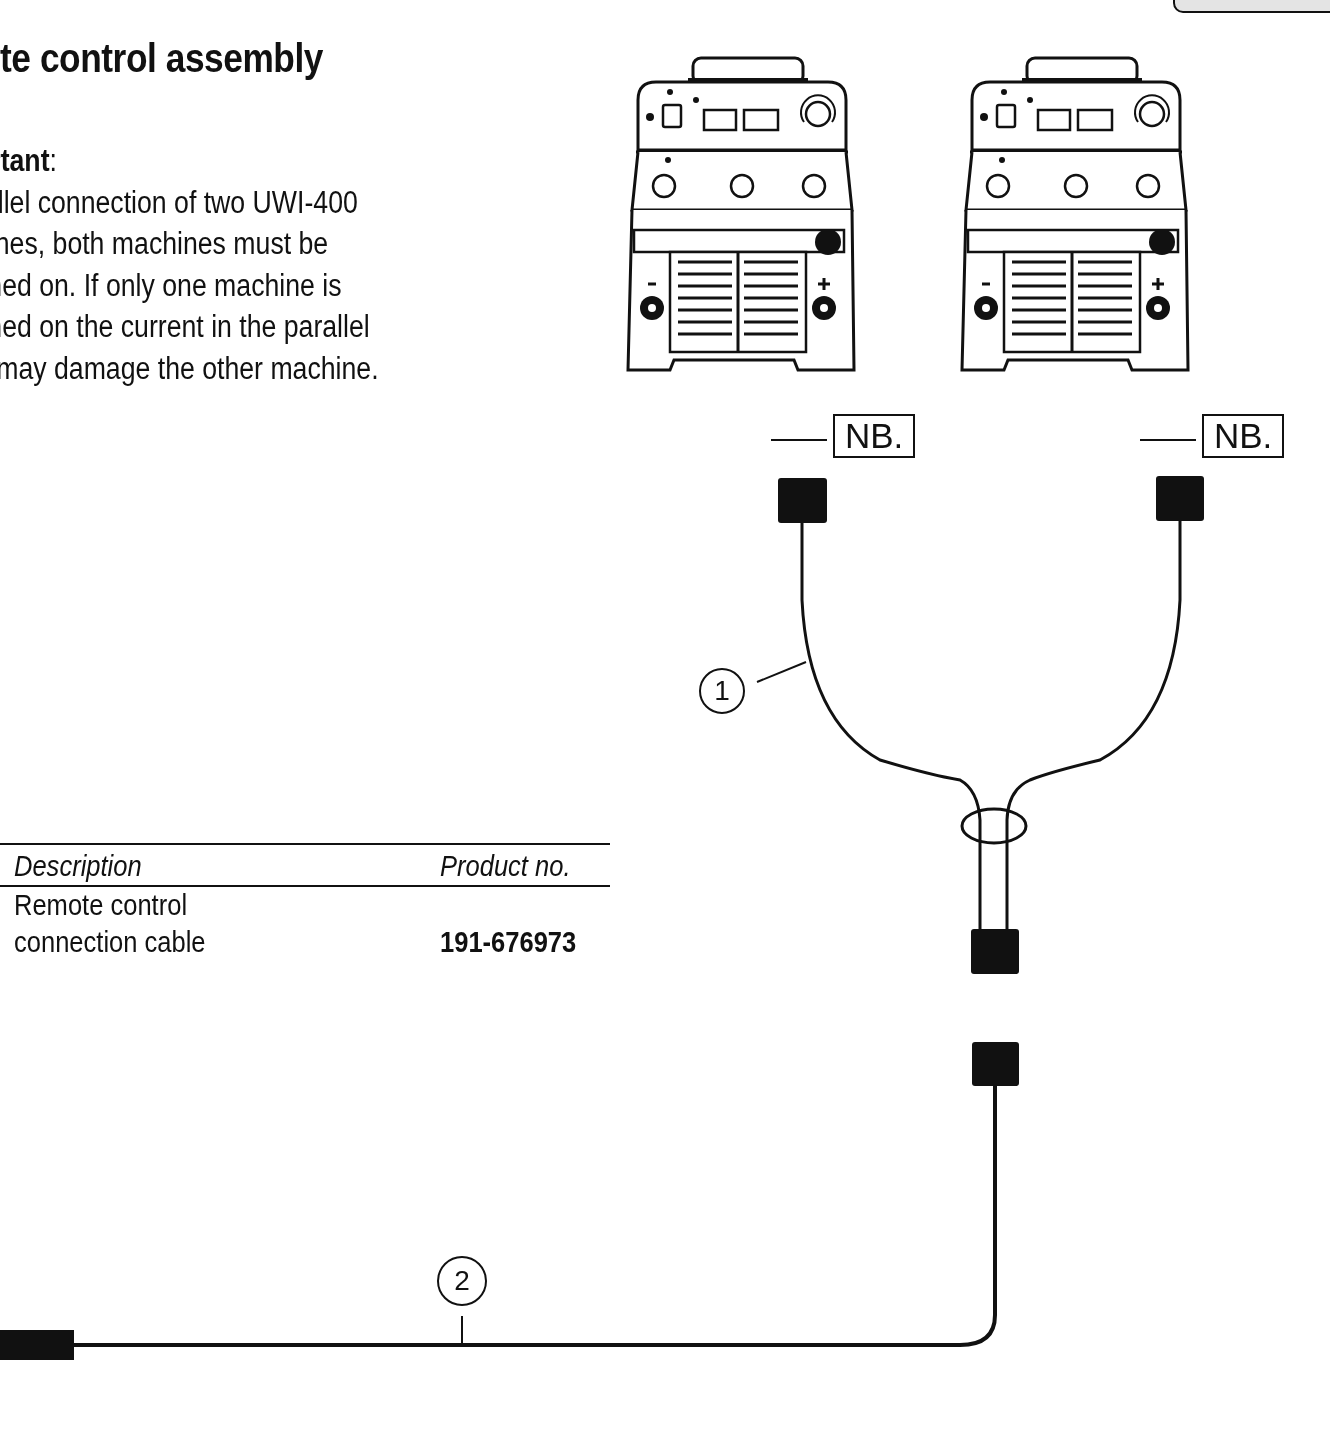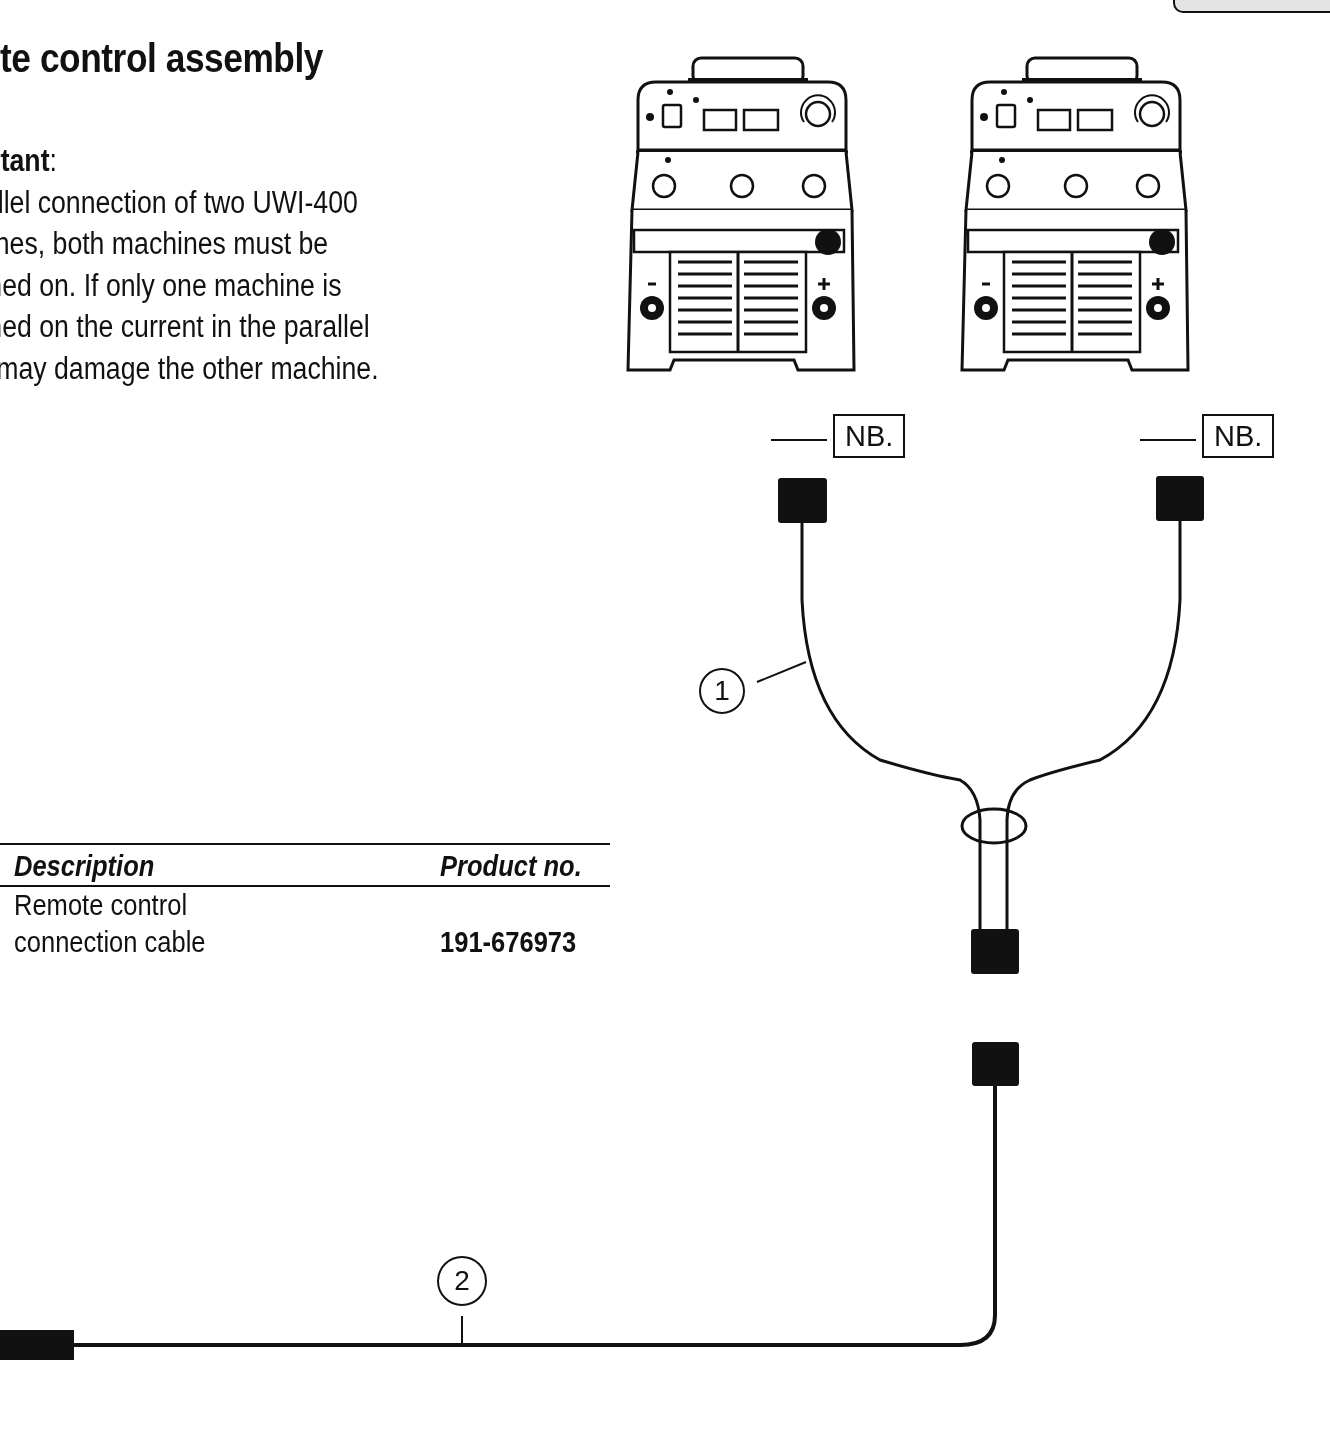--- a/index.html
+++ b/index.html
@@ -7,27 +7,27 @@
          font-family: "Liberation Sans", sans-serif; color: #111; }
   .title { position: absolute; left: -52px; top: 8px; font-size: 41px; font-weight: bold;
            letter-spacing: -0.5px; transform: scaleX(0.86); transform-origin: left top; white-space: nowrap; }
   .note { position: absolute; left: -26px; top: 140px; font-size: 31px; line-height: 41.5px;
           transform: scaleX(0.86); transform-origin: left top; white-space: nowrap; }
   .note .label { font-weight: bold; }
   .tab-corner { position: absolute; left: 1173px; top: -20px; width: 200px; height: 29px;
                 border: 2px solid #111; border-radius: 10px; background: #e4e4e4; }
   table.parts { position: absolute; left: 0; top: 843px; width: 610px; border-collapse: collapse; font-size: 29px; }
   table.parts .hdr-wrap { border-top: 2px solid #111; border-bottom: 2px solid #111; }
-  table.parts th { font-weight: bold; font-style: italic; text-align: left; padding: 4px 0 2px 14px; height: 34px; }
+  table.parts th { font-weight: normal; font-style: italic; text-align: left; padding: 4px 0 2px 14px; height: 34px; }
   table.parts th.pn { padding-left: 0; }
   table.parts td { padding: 0 0 0 14px; vertical-align: bottom; line-height: 37px; text-decoration: underline; }
   table.parts td.pn { font-weight: bold; padding-left: 0; }
   .cond { display: inline-block; transform: scaleX(0.88); transform-origin: left center; white-space: nowrap; }
   .nb { position: absolute; height: 44px; border: 2px solid #111; box-sizing: border-box;
-        font-size: 29px; line-height: 40px; padding: 0 10px; background: #fff; }
+        font-size: 35px; line-height: 40px; padding: 0 10px; background: #fff; }
   .nb-line { position: absolute; height: 2px; background: #111; }
   .callout { position: absolute; width: 46px; height: 46px; border: 2px solid #111; border-radius: 50%;
              box-sizing: border-box; text-align: center; font-size: 28px; line-height: 42px; background: #fff; }
   svg.diagram { position: absolute; left: 0; top: 0; }
 </style>
 </head>
 <body>
 
 <div class="tab-corner"></div>
 

